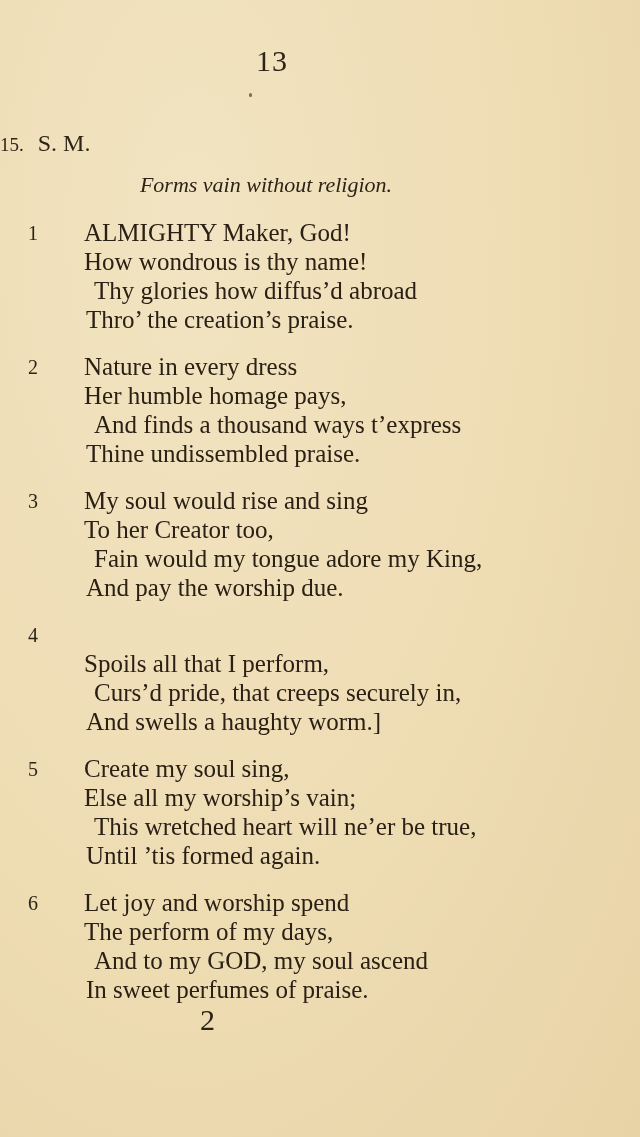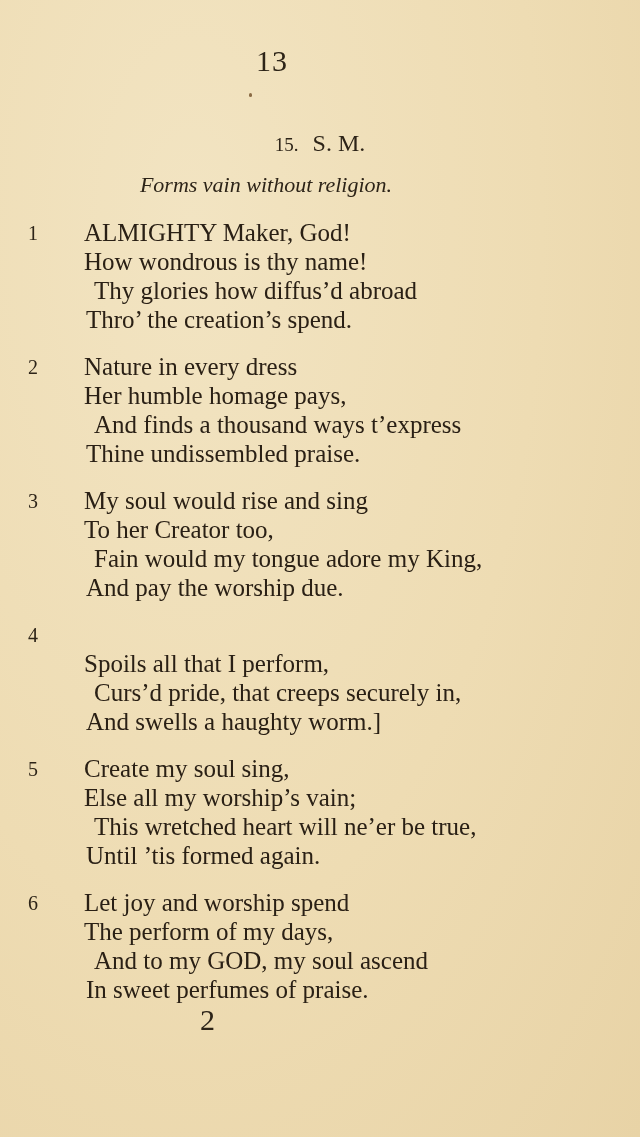--- a/index.html
+++ b/index.html
@@ -10,21 +10,21 @@
     font-family: "Liberation Serif", "DejaVu Serif", serif;
     color: #2b2116;
     position: relative;
   }
   .page-number {
     position: absolute; top: 44px; left: 0; width: 544px; text-align: center;
     font-size: 30px; letter-spacing: 1px; color: #2d2418;
   }
   .speck { position: absolute; left: 249px; top: 93px; width: 3px; height: 4px; background: #8a6b45; border-radius: 2px; }
   .hymn-header {
-    position: absolute; top: 130px; left: 0; width: 640px; text-align: center;
+    position: absolute; top: 130px; left: 0; width: 640px; 
     font-size: 24px; color: #2d2418;
   }
   .hymn-header .num { font-size: 19px; margin-right: 14px; }
   .hymn-subtitle {
     position: absolute; top: 172px; left: 0; width: 512px; text-align: center;
     font-size: 22px; font-style: italic; color: #2d2418; padding-left: 20px; box-sizing: border-box;
   }
   .verses { position: absolute; top: 218px; left: 0; width: 640px; }
   .verse { position: relative; height: 134px; }
   .verse-num {
@@ -50,21 +50,21 @@
 </div>
 
 <div class="hymn-subtitle">Forms vain without religion.</div>
 
 <div class="verses">
   <div class="verse">
     <span class="verse-num">1</span>
     <span class="line l0">ALMIGHTY Maker, God!</span>
     <span class="line l1">How wondrous is thy name!</span>
     <span class="line l2">Thy glories  how diffus’d abroad</span>
-    <span class="line l3">Thro’ the creation’s spend.</span>
+    <span class="line l3">Thro’ the creation’s praise.</span>
   </div>
   <div class="verse">
     <span class="verse-num">2</span>
     <span class="line l0">Nature in every dress</span>
     <span class="line l1">Her humble homage pays,</span>
     <span class="line l2">And finds a thousand ways t’express</span>
     <span class="line l3">Thine  undissembled praise.</span>
   </div>
   <div class="verse">
     <span class="verse-num">3</span>

